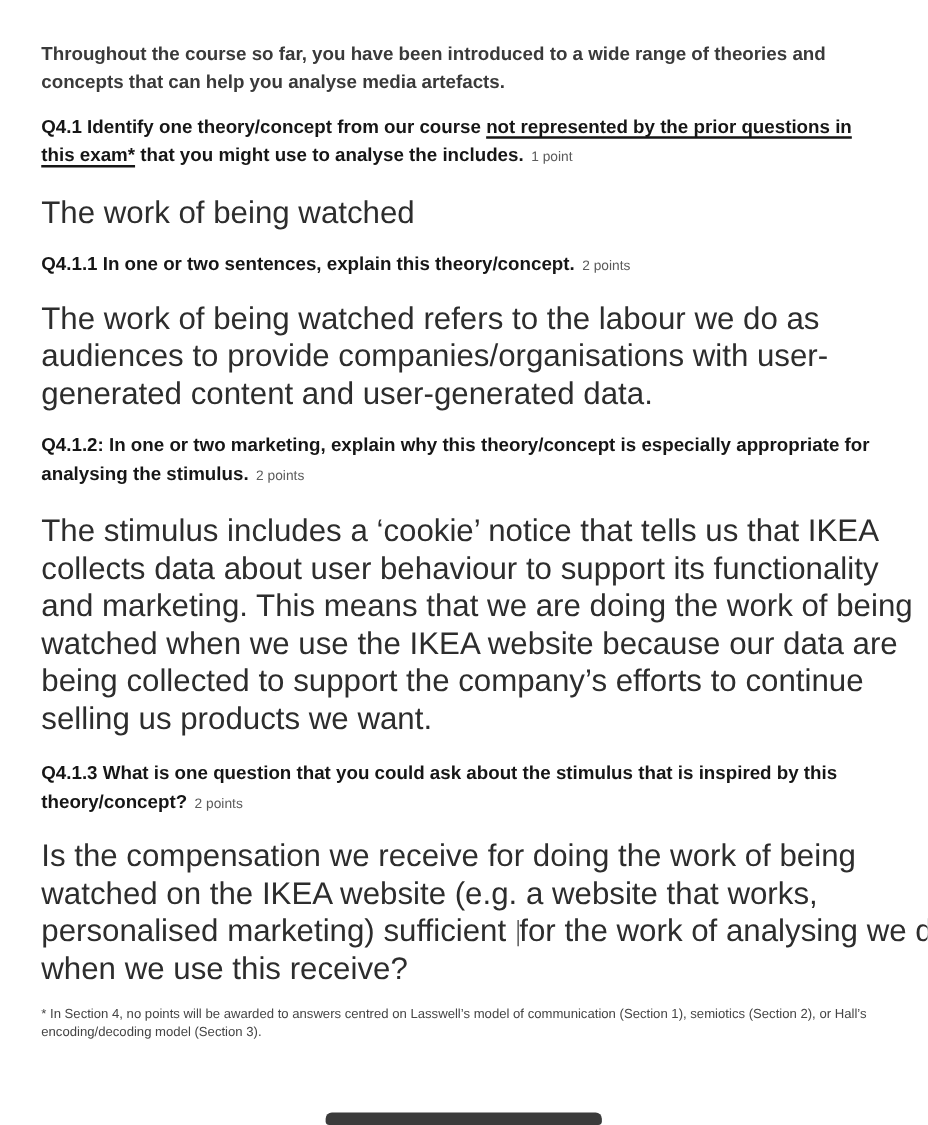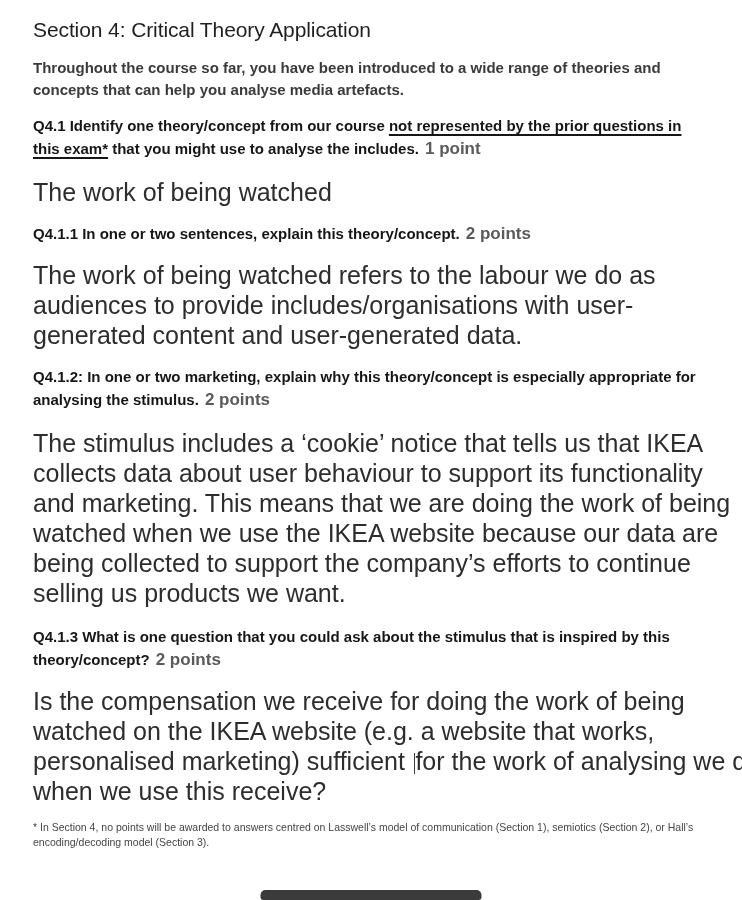--- a/index.html
+++ b/index.html
@@ -44,22 +44,22 @@
   .q1 { margin-top: 13px; }
   .q2 { margin-top: 15px; }
   .q3 { margin-top: 15px; }
   .q4 { margin-top: 17px; }
   .q-underline {
     text-decoration: underline;
     text-decoration-thickness: 1.5px;
     text-underline-offset: 3px;
   }
   .points {
-    font-weight: 700;
-    font-size: 17px;
+    font-weight: 400;
+    font-size: 11px;
     color: #5a5a5a;
     margin-left: 6px;
     white-space: nowrap;
   }
   .answer {
     margin: 0;
     margin-top: 15px;
     max-width: 695px;
     font-size: 25px;
     line-height: 30px;
@@ -96,36 +96,35 @@
     height: 10px;
     background: #3b3b3b;
     border-radius: 5px 5px 3px 3px;
   }
 </style>
 </head>
 <body>
 
 <div class="page">
 
-  <h1 class="section-title">Section 4: Critical Theory Application</h1>
 
   <p class="section-intro">Throughout the course so far, you have been introduced to a wide range of theories and concepts that can help you analyse media artefacts.</p>
 
   <div>
     <p class="question q1"><span>Q4.1 Identify one theory/concept from our course </span><span class="q-underline">not represented by the prior questions in this exam*</span><span> that you might use to analyse the includes.</span><span class="points">1 point</span></p>
     <div class="answer a1">
       <div class="answer-line">The work of being watched</div>
     </div>
   </div>
 
   <div>
     <p class="question q2"><span>Q4.1.1 In one or two sentences, explain this theory/concept.</span><span class="points">2 points</span></p>
     <div class="answer">
       <div class="answer-line">The work of being watched refers to the labour we do as</div>
-      <div class="answer-line">audiences to provide includes/organisations with user-</div>
+      <div class="answer-line">audiences to provide companies/organisations with user-</div>
       <div class="answer-line">generated content and user-generated data.</div>
     </div>
   </div>
 
   <div>
     <p class="question q3"><span>Q4.1.2: In one or two marketing, explain why this theory/concept is especially appropriate for analysing the stimulus.</span><span class="points">2 points</span></p>
     <div class="answer a3">
       <div class="answer-line">The stimulus includes a ‘cookie’ notice that tells us that IKEA</div>
       <div class="answer-line">collects data about user behaviour to support its functionality</div>
       <div class="answer-line">and marketing. This means that we are doing the work of being</div>

